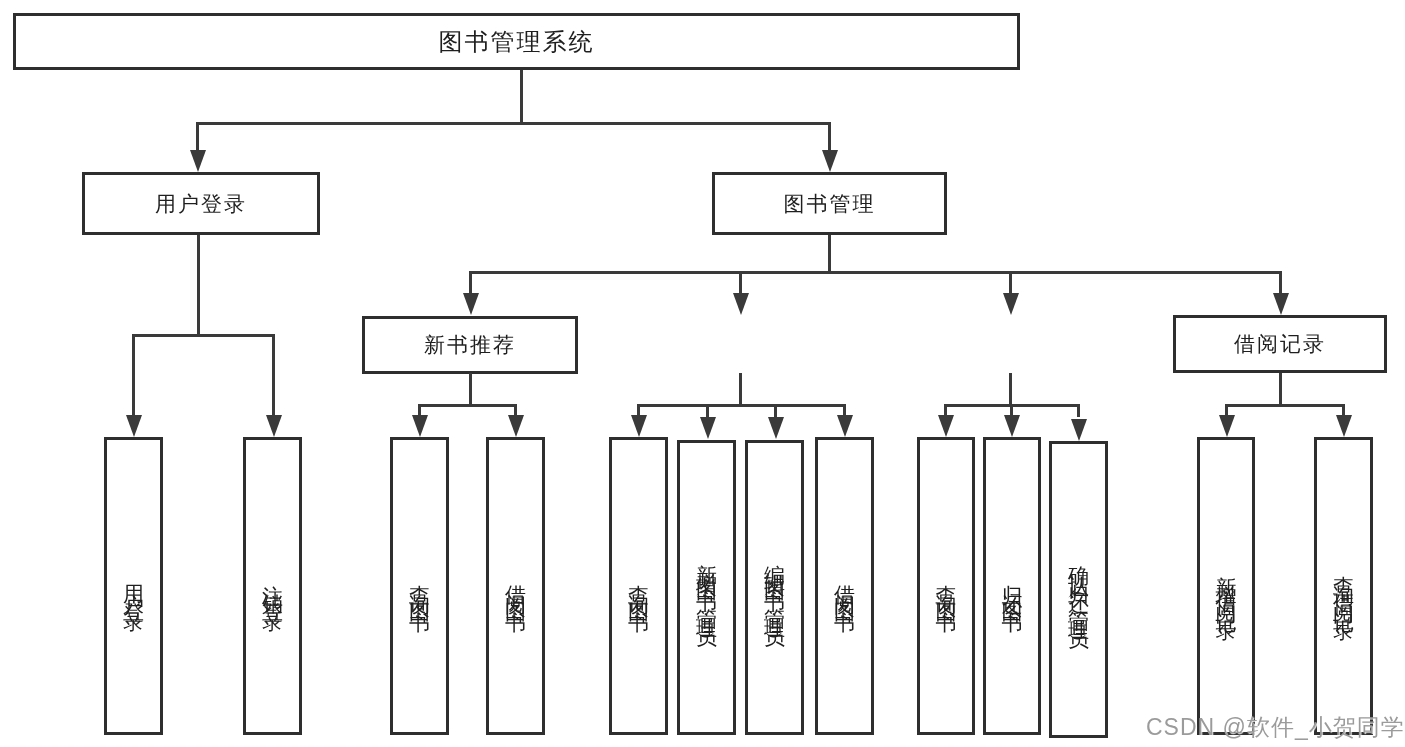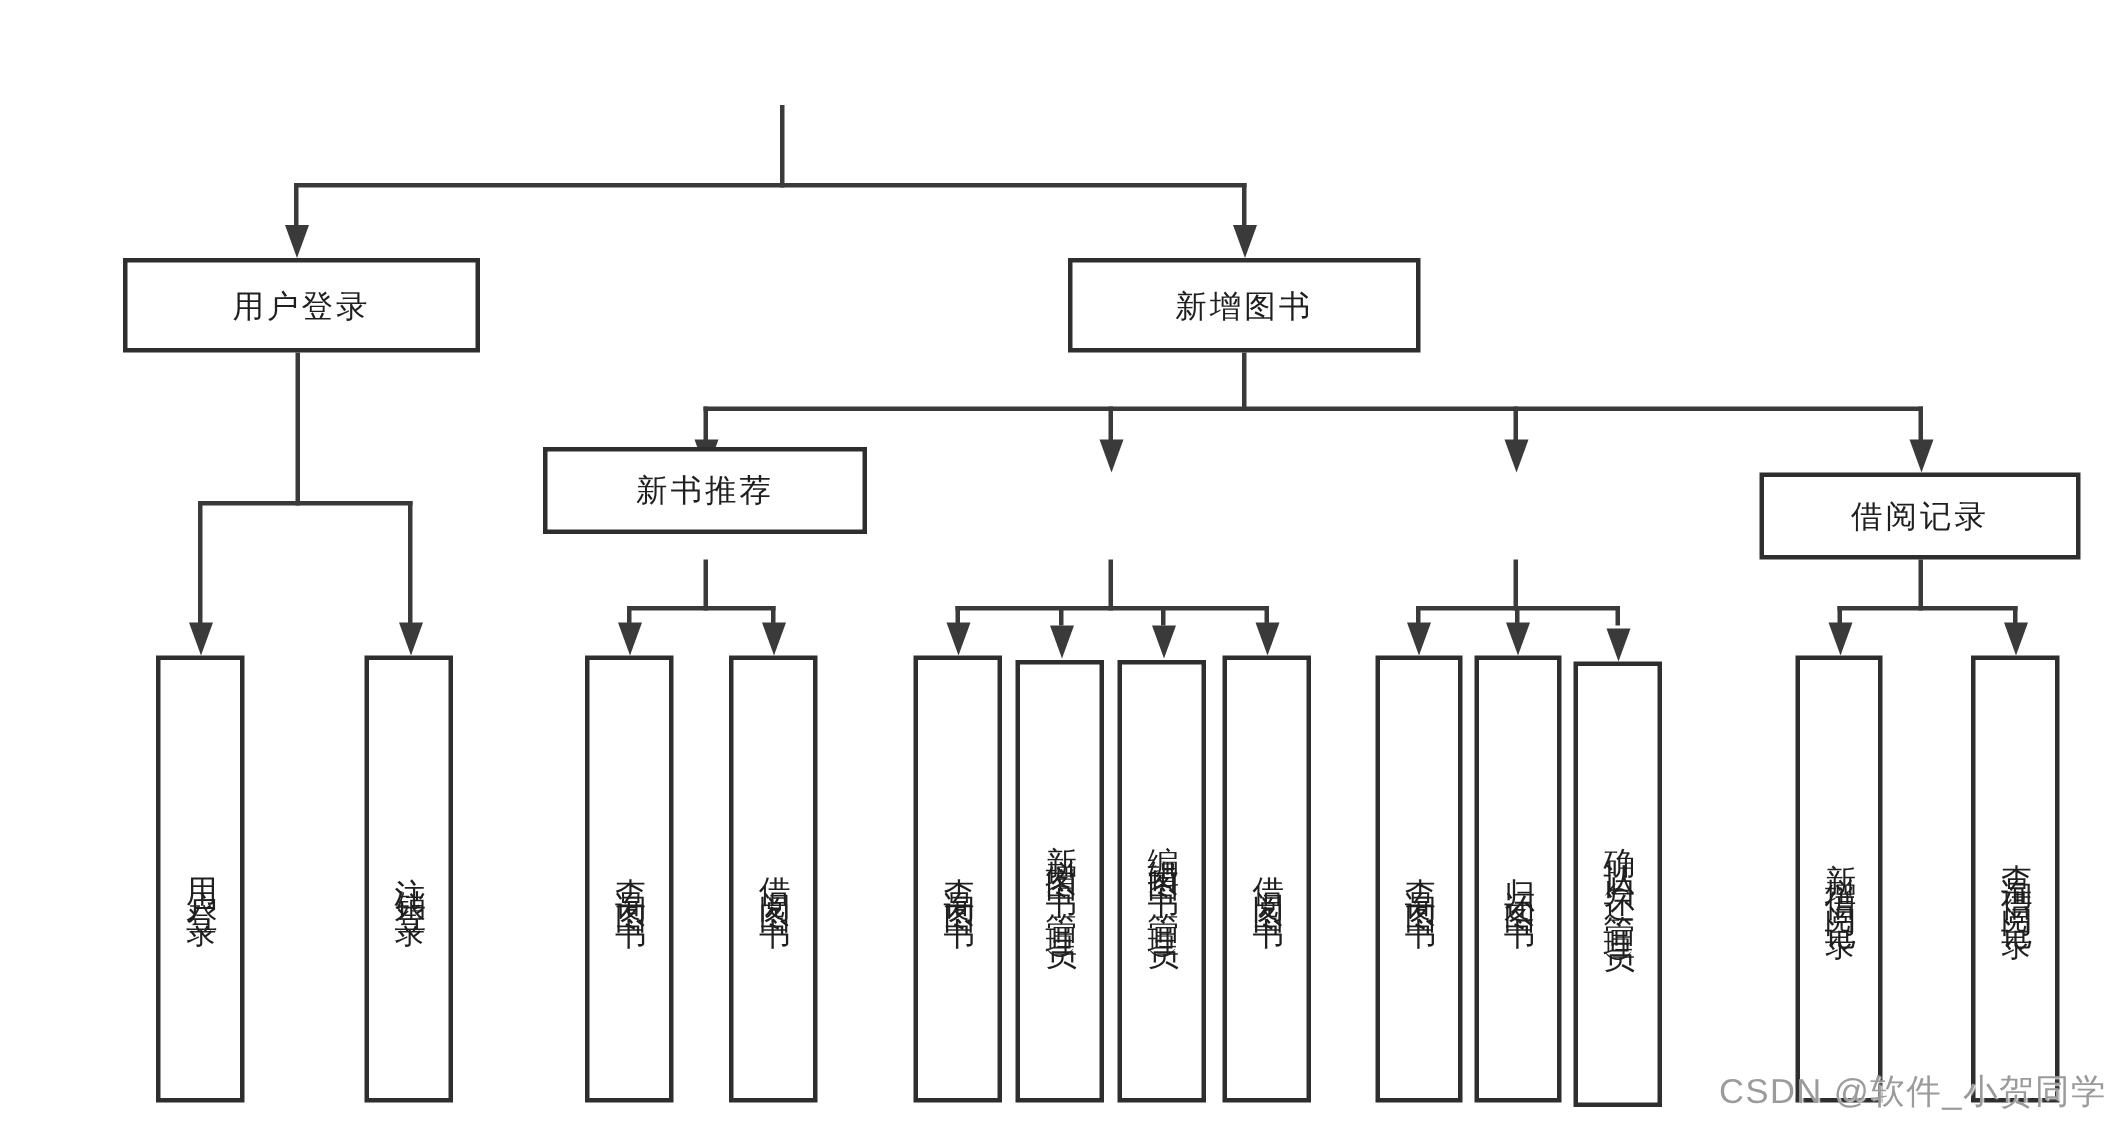--- a/index.html
+++ b/index.html
@@ -46,50 +46,51 @@
     letter-spacing:1px;
     color:var(--watermark,#9b9b9b);
     text-shadow:1px 1px 1px rgba(255,255,255,0.9);
   }
 </style>
 </head>
 <body>
 
 <div id="stage">
 
+  <div class="node" style="left:13px;top:13px;width:1007px;height:57px;font-size:24px;">图书管理系统</div>
 
   <div class="vline" style="left:520px;top:70px;height:55px;"></div>
   <div class="hline" style="left:196px;top:122px;width:635px;"></div>
   <div class="vline" style="left:196px;top:122px;height:30px;"></div>
   <div class="arr" style="left:190px;top:150px;"></div>
   <div class="vline" style="left:828px;top:122px;height:30px;"></div>
   <div class="arr" style="left:822px;top:150px;"></div>
 
   <div class="node" style="left:82px;top:172px;width:238px;height:63px;">用户登录</div>
-  <div class="node" style="left:712px;top:172px;width:235px;height:63px;">新增图书</div>
+  <div class="node" style="left:712px;top:172px;width:235px;height:63px;">图书管理</div>
 
   <div class="vline" style="left:197px;top:235px;height:102px;"></div>
   <div class="hline" style="left:132px;top:334px;width:143px;"></div>
   <div class="vline" style="left:132px;top:334px;height:83px;"></div>
   <div class="arr" style="left:126px;top:415px;"></div>
   <div class="vline" style="left:272px;top:334px;height:83px;"></div>
   <div class="arr" style="left:266px;top:415px;"></div>
 
   <div class="vline" style="left:828px;top:235px;height:38px;"></div>
   <div class="hline" style="left:469px;top:271px;width:813px;"></div>
   <div class="vline" style="left:469px;top:271px;height:24px;"></div>
   <div class="arr" style="left:463px;top:293px;"></div>
   <div class="vline" style="left:739px;top:271px;height:24px;"></div>
   <div class="arr" style="left:733px;top:293px;"></div>
   <div class="vline" style="left:1009px;top:271px;height:24px;"></div>
   <div class="arr" style="left:1003px;top:293px;"></div>
   <div class="vline" style="left:1279px;top:271px;height:24px;"></div>
   <div class="arr" style="left:1273px;top:293px;"></div>
 
-  <div class="node" style="left:362px;top:298px;width:216px;height:58px;">新书推荐</div>
+  <div class="node" style="left:362px;top:316px;width:216px;height:58px;">新书推荐</div>
   <div class="node" style="left:1173px;top:315px;width:214px;height:58px;">借阅记录</div>
 
   <div class="vline" style="left:469px;top:373px;height:34px;"></div>
   <div class="hline" style="left:418px;top:404px;width:99px;"></div>
   <div class="vline" style="left:418px;top:404px;height:13px;"></div>
   <div class="arr" style="left:412px;top:415px;"></div>
   <div class="vline" style="left:514px;top:404px;height:13px;"></div>
   <div class="arr" style="left:508px;top:415px;"></div>
 
   <div class="vline" style="left:739px;top:373px;height:34px;"></div>

